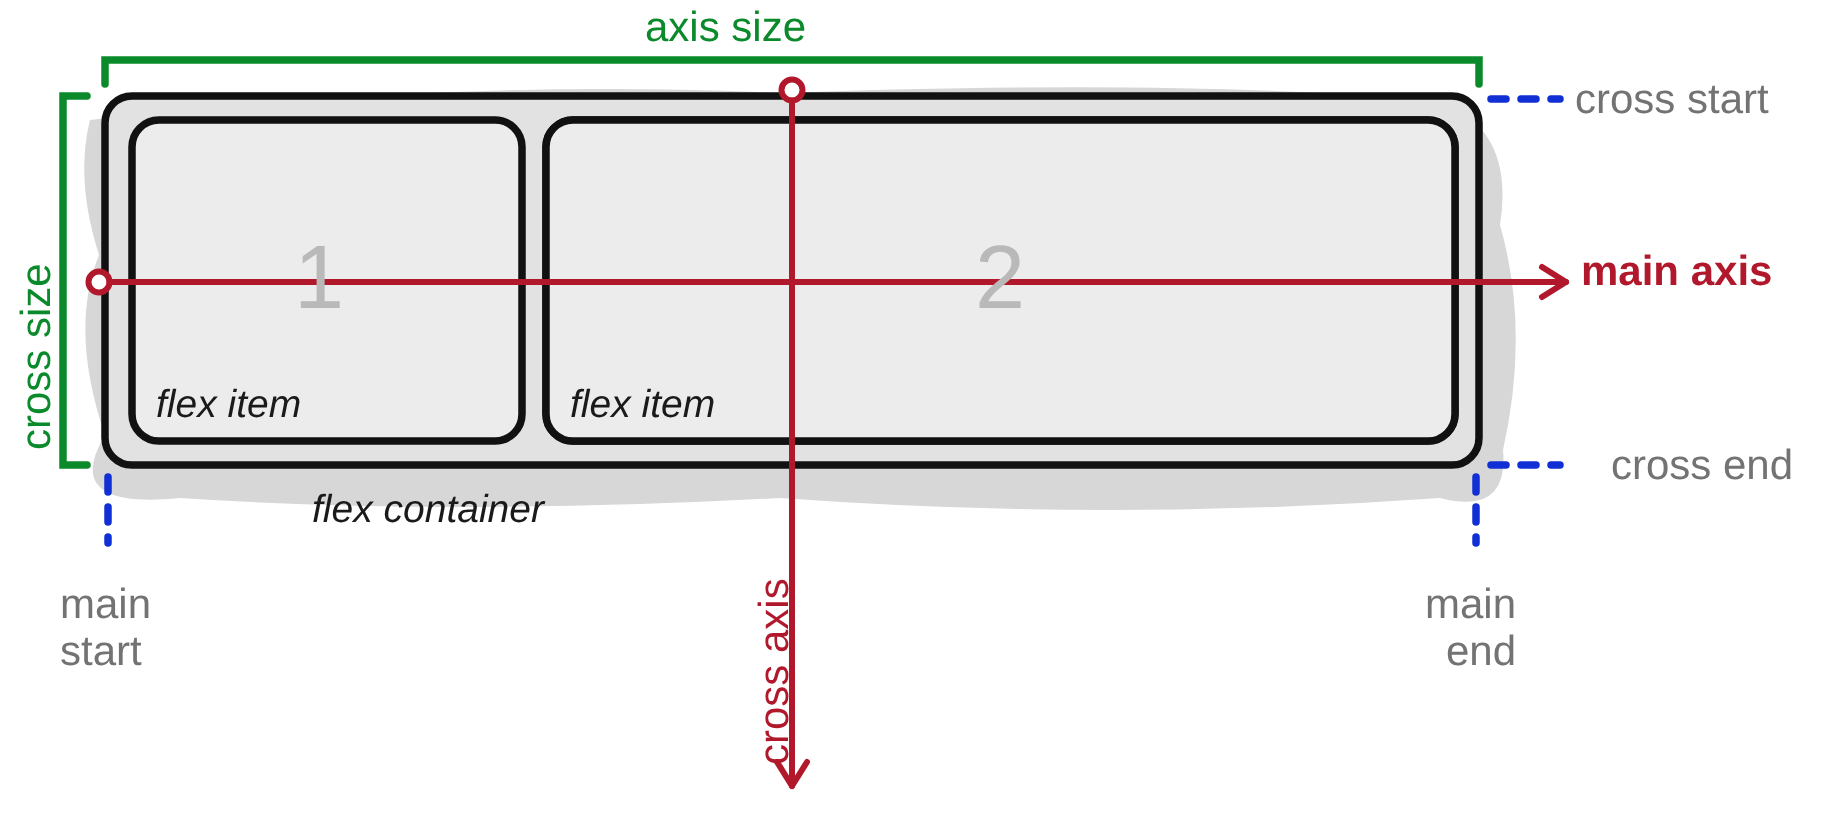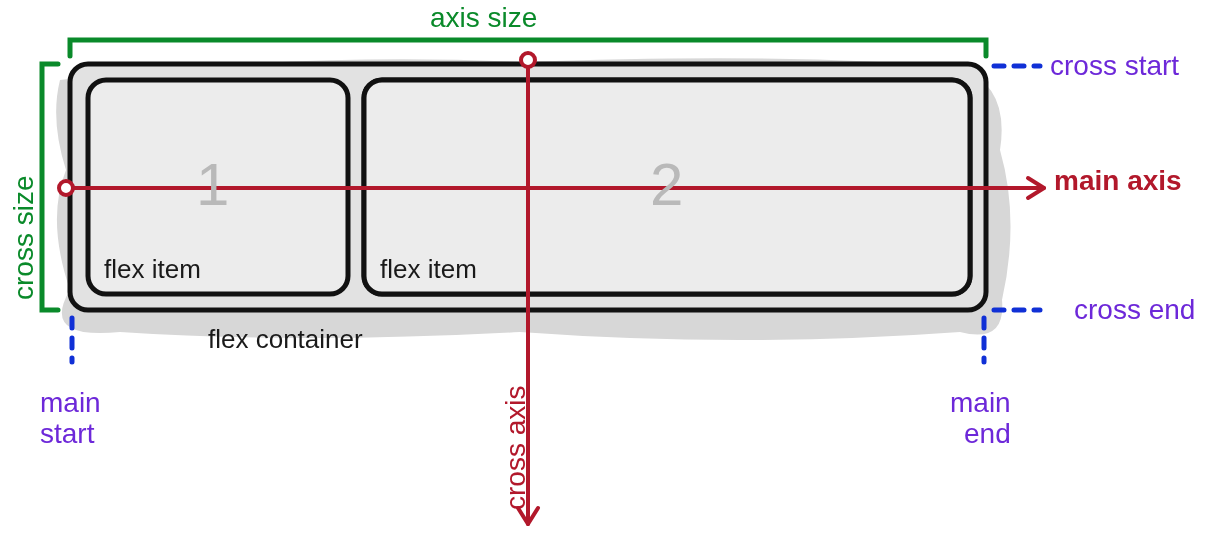--- a/index.html
+++ b/index.html
@@ -9,30 +9,31 @@
     height: 544px;
     background: #fff;
     font-family: "Comic Sans MS", "Segoe Script", "Bradley Hand", cursive, sans-serif;
     position: relative;
   }
   svg { display: block; }
   .lbl {
     position: absolute;
     font-size: 26px;
     color: #1a1a1a;
+    font-style: italic;
   }
   .num {
     position: absolute;
     font-size: 60px;
     color: #b9b9b9;
     font-weight: 400;
   }
   .green { color: #0a8a2a; font-style: normal; font-size: 28px; }
   .red   { color: #b2182b; font-style: normal; font-size: 28px; }
-  .blue  { color: #6d28d9; font-style: normal; font-size: 28px; }
+  .blue  { color: #737373; font-style: normal; font-size: 28px; }
   .rot {
     transform: rotate(-90deg);
     transform-origin: left top;
   }
 </style>
 </head>
 <body>
 
 <svg width="1232" height="544" viewBox="0 0 1232 544">
 

